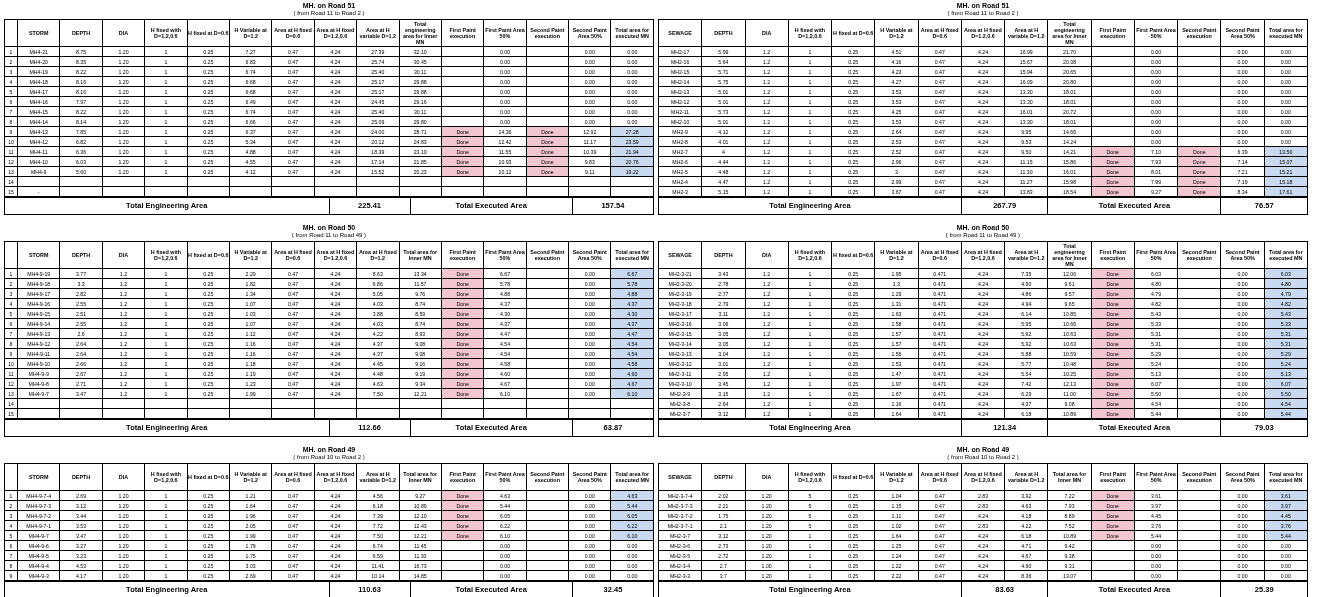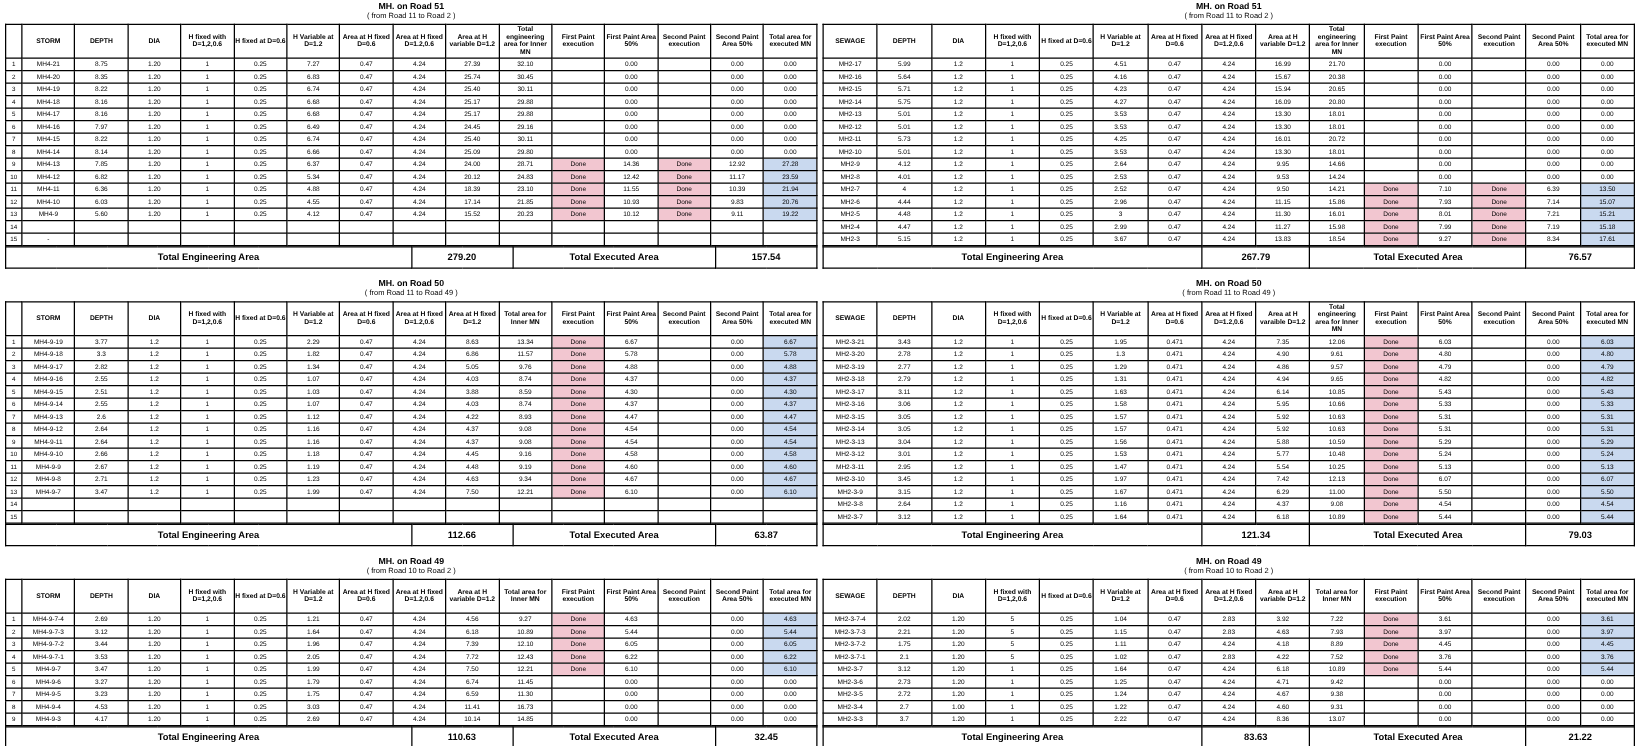--- a/index.html
+++ b/index.html
@@ -318,21 +318,21 @@
               <td></td>
               <td></td>
               <td></td>
             </tr>
           </tbody>
         </table>
       <table>
           <tbody>
             <tr class="totrow">
         <td colspan="8">Total Engineering Area</td>
-        <td colspan="2">279.20</td>
+        <td colspan="2">225.41</td>
         <td colspan="4">Total Executed Area</td>
         <td colspan="2">157.54</td>
       </tr>
           </tbody>
         </table>
     </div>
     <div class="half">
       <div class="blk-title">MH. on Road 51</div>
       <div class="blk-sub">( from Road 11 to Road 2 )</div>
       <table>
@@ -1612,20 +1612,20 @@
               <td>0.00</td>
             </tr>
           </tbody>
         </table>
       <table>
           <tbody>
             <tr class="totrow">
         <td colspan="7">Total Engineering Area</td>
         <td colspan="2">83.63</td>
         <td colspan="4">Total Executed Area</td>
-        <td colspan="2">21.22</td>
+        <td colspan="2">25.39</td>
       </tr>
           </tbody>
         </table>
     </div>
   </div>
 
 </div>
 
 </body></html>

